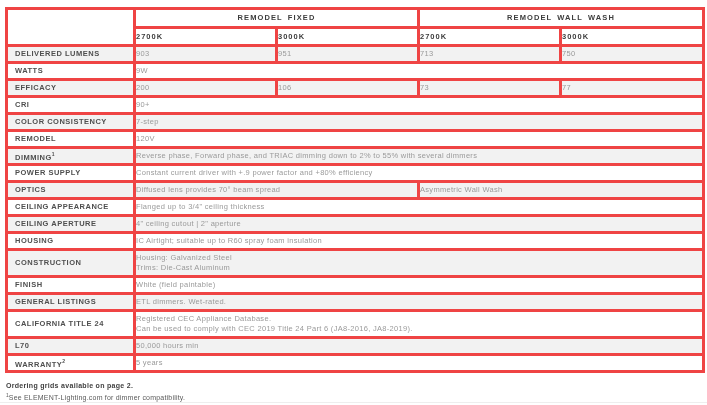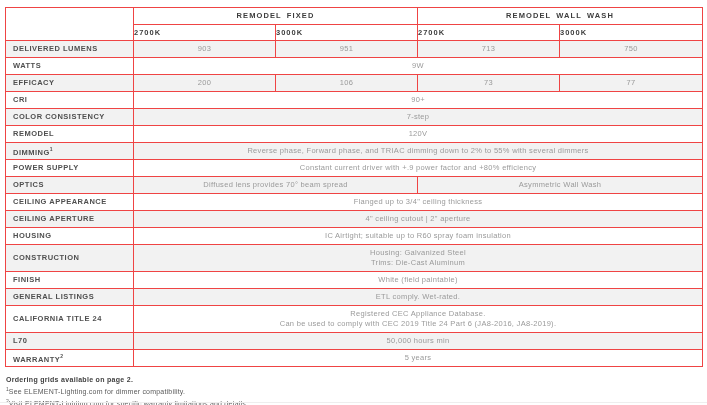--- a/index.html
+++ b/index.html
@@ -10,21 +10,21 @@
     position: relative;
     overflow: hidden;
   }
   table.spec-table {
     border-collapse: collapse;
     table-layout: fixed;
     width: 697px;
     margin: 7px 0 0 5px;
   }
   .spec-table td, .spec-table th {
-    border: 1px solid #ef4444;
+    border: 3px solid #ef4444;
     padding: 0;
     font-size: 7.5px;
     line-height: 10px;
     vertical-align: middle;
   }
   th.group-header {
     height: 16px;
     font-weight: bold;
     color: #3d3d3d;
     letter-spacing: 1.1px;
@@ -40,21 +40,21 @@
   }
   td.corner { background: #ffffff; }
   td.lbl {
     text-align: left;
     padding-left: 7px;
     color: #4f4f4f;
     font-weight: bold;
     letter-spacing: 0.5px;
   }
   td.val {
-    text-align: center;
+    text-align: left;
     color: #9a9a9a;
     letter-spacing: 0.3px;
   }
   tr.shade td { background: #f2f2f2; }
   tr.single { height: 17px; }
   tr.double { height: 27px; margin-top: 24px; }
   .line { display: block; line-height: 10.5px; }
   sup.lbl-sup, sup.fn-sup {
     font-size: 5px;
     letter-spacing: 0;
@@ -179,21 +179,21 @@
     </td>
   </tr>
 
   <tr class="single">
     <td class="lbl">FINISH</td>
     <td class="val" colspan="4">White (field paintable)</td>
   </tr>
 
   <tr class="single shade">
     <td class="lbl">GENERAL LISTINGS</td>
-    <td class="val" colspan="4">ETL comply. Wet-rated.</td>
+    <td class="val" colspan="4">ETL dimmers. Wet-rated.</td>
   </tr>
 
   <tr class="double">
     <td class="lbl">CALIFORNIA TITLE 24</td>
     <td class="val" colspan="4">
       <span class="line">Registered CEC Appliance Database.</span>
       <span class="line">Can be used to comply with CEC 2019 Title 24 Part 6 (JA8-2016, JA8-2019).</span>
     </td>
   </tr>
 

